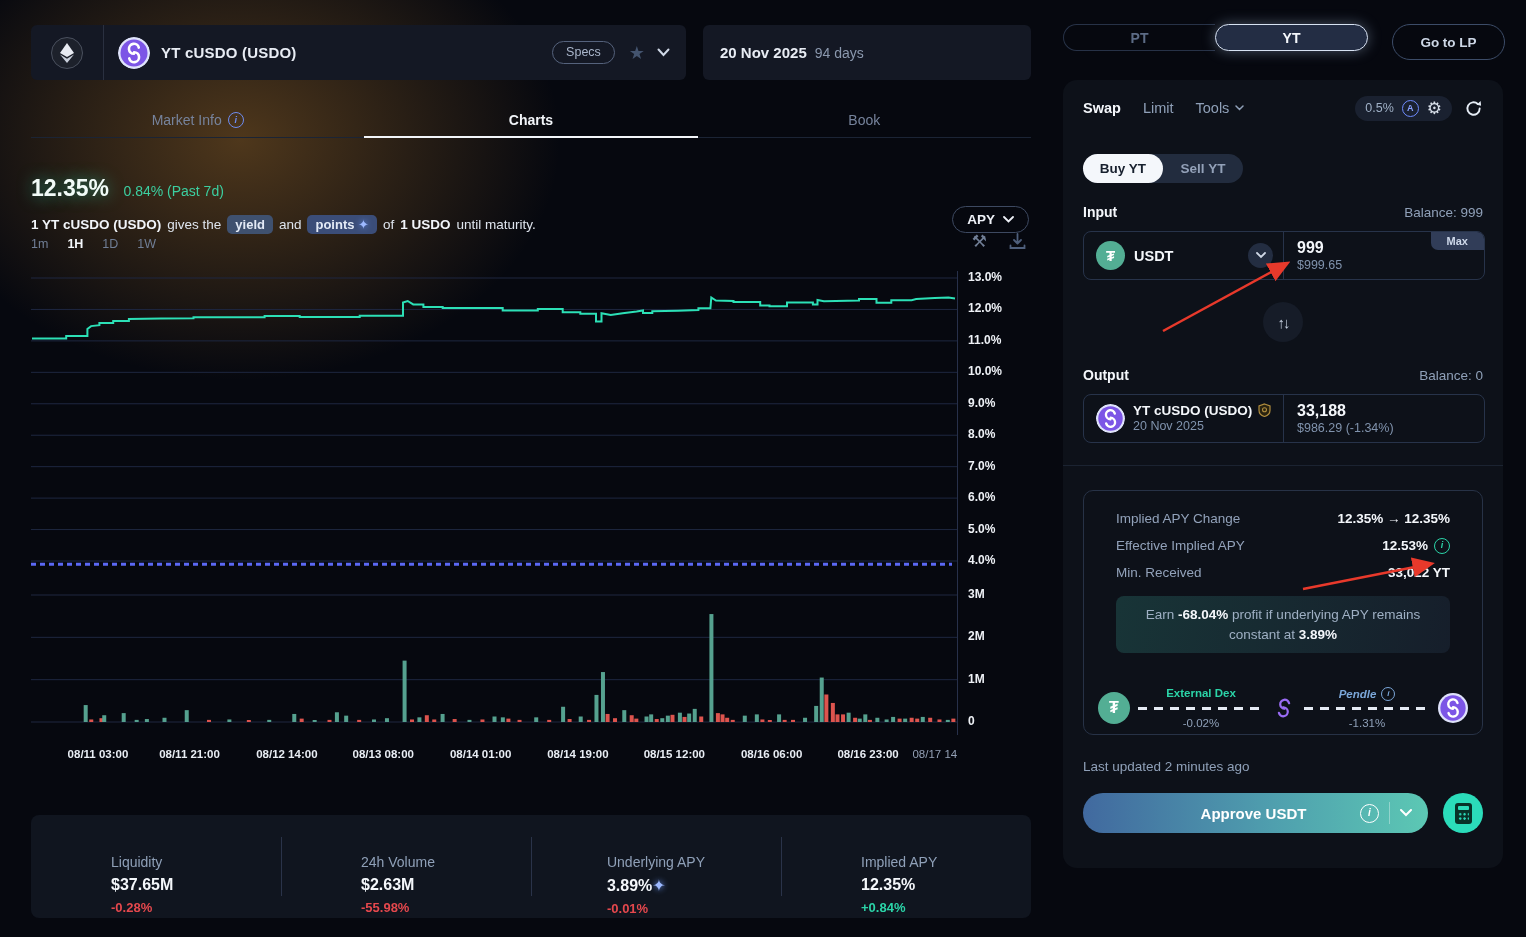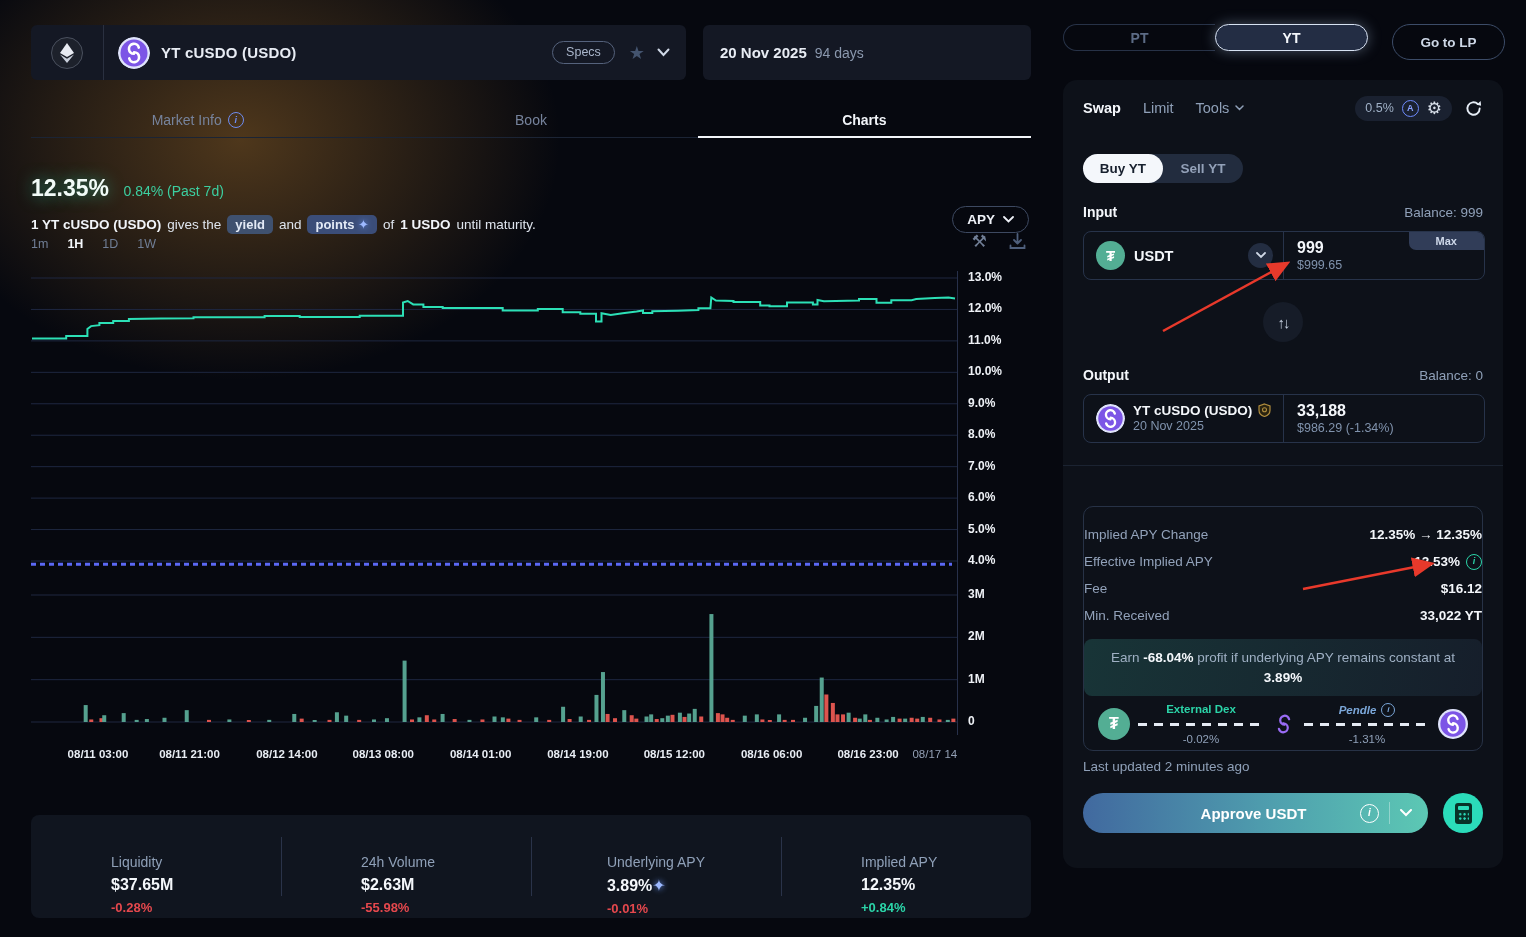--- a/index.html
+++ b/index.html
@@ -94,30 +94,30 @@
   .io-left{width:200px;display:flex;align-items:center;padding-left:12px;box-sizing:border-box;border-right:1px solid #27334a;gap:9px;cursor:pointer;}
   .io-right{flex:1;display:flex;flex-direction:column;justify-content:center;padding-left:13px;position:relative;}
   .tok-circ{width:29px;height:29px;border-radius:50%;display:flex;align-items:center;justify-content:center;flex:none;}
   .usdt{background:#53ae94;color:#fff;font-weight:700;font-size:15px;}
   .tok-name{font-weight:700;font-size:14.5px;color:#f4f7fb;}
   .dd-circ{margin-left:auto;margin-right:10px;width:25px;height:25px;border-radius:50%;background:#232d41;
     display:flex;align-items:center;justify-content:center;color:#cfd8e6;flex:none;cursor:pointer;}
   .amt{font-size:16px;font-weight:700;color:#f4f7fb;line-height:1.2;}
   .amt-usd{font-size:12.5px;color:#8093ad;line-height:1.3;}
   .max-badge{position:absolute;top:0;right:0;background:#313d58;color:#cfd9ea;font-size:11px;font-weight:700;
-    padding:3px 27px;border-radius:0 7px 0 7px;cursor:pointer;}
+    padding:3px 16px;border-radius:0 7px 0 7px;cursor:pointer;}
   .swap-dir{position:absolute;left:200px;top:222px;width:40px;height:40px;border-radius:50%;background:#161c28;
     display:flex;align-items:center;justify-content:center;color:#c3cddd;font-size:15px;letter-spacing:-2px;cursor:pointer;}
   .tok-meta{display:flex;flex-direction:column;justify-content:center;min-width:0;}
   .tok-line{display:flex;align-items:center;gap:6px;}
   .tok-sub{font-size:12.5px;color:#8093ad;line-height:1.35;}
   .shield{display:inline-flex;flex:none;}
   .card-div{position:absolute;left:0;right:0;top:385px;height:1px;background:#1b2331;}
   
-  .details{position:absolute;left:20px;width:400px;top:426px;height:245px;border:1px solid #273246;border-radius:10px;box-sizing:border-box;padding:14px 0 0;}
+  .details{position:absolute;left:20px;width:400px;top:410px;height:245px;border:1px solid #273246;border-radius:10px;box-sizing:border-box;padding:14px 32px 0;}
   .drow{display:flex;justify-content:space-between;align-items:center;height:27px;}
   .drow .dl{color:#92a2ba;font-size:13.5px;}
   .drow .dv{color:#f4f7fb;font-size:13.5px;font-weight:700;display:flex;align-items:center;gap:6px;}
   .info-teal{color:#2bd4a8;}
   .earn-box{margin-top:10px;border-radius:8px;padding:9px 26px;text-align:center;font-size:13.5px;color:#9fb0c4;
     background:linear-gradient(100deg,rgba(42,110,104,.38),rgba(48,70,96,.25));line-height:1.45;}
   .earn-box b{color:#f4f7fb;}
   .route{position:absolute;left:14px;right:14px;top:196px;height:42px;display:flex;align-items:center;}
   .rseg{flex:1;height:3px;margin:0 8px;position:relative;
     background:repeating-linear-gradient(90deg,#e4eaf3 0 9px,transparent 9px 16px);}
@@ -170,25 +170,25 @@
 <div id="date-box" class="abs">
   <span class="d1">20 Nov 2025</span>
   <span class="d2">94 days</span>
 </div>
 
 <div id="tabs" class="abs">
   <div class="tab-cell">
     <span>Market Info</span>
     <span class="icirc info-blue">i</span>
   </div>
+  <div class="tab-cell active">
+    <span>Charts</span>
+  </div>
   <div class="tab-cell">
     <span>Book</span>
-  </div>
-  <div class="tab-cell active">
-    <span>Charts</span>
   </div>
 </div>
 
 <div id="chart-header" class="abs">
   <div>
     <span class="apy-big">12.35%</span>
     <span class="apy-chg">0.84% (Past 7d)</span>
   </div>
   <div class="desc">
     <b>1 YT cUSDO (USDO)</b>
@@ -494,24 +494,20 @@
       <span class="dv">12.35% → 12.35%</span>
     </div>
     <div class="drow">
       <span class="dl">Effective Implied APY</span>
       <span class="dv">
           <span>12.53%</span>
           <span class="icirc info-teal">i</span>
         </span>
     </div>
     <div class="drow">
-      <span class="dl">Fee</span>
-      <span class="dv">$16.12</span>
-    </div>
-    <div class="drow">
       <span class="dl">Min. Received</span>
       <span class="dv">33,022 YT</span>
     </div>
     <div class="earn-box">
       <span>Earn </span><b>-68.04%</b><span> profit if underlying APY remains constant at </span><b>3.89%</b>
     </div>
     <div class="route">
       <span class="tok-circ usdt" style="width:32px;height:32px;font-size:16px;">₮</span>
       <span class="rseg">
         <span class="rlab ext">External Dex</span>

